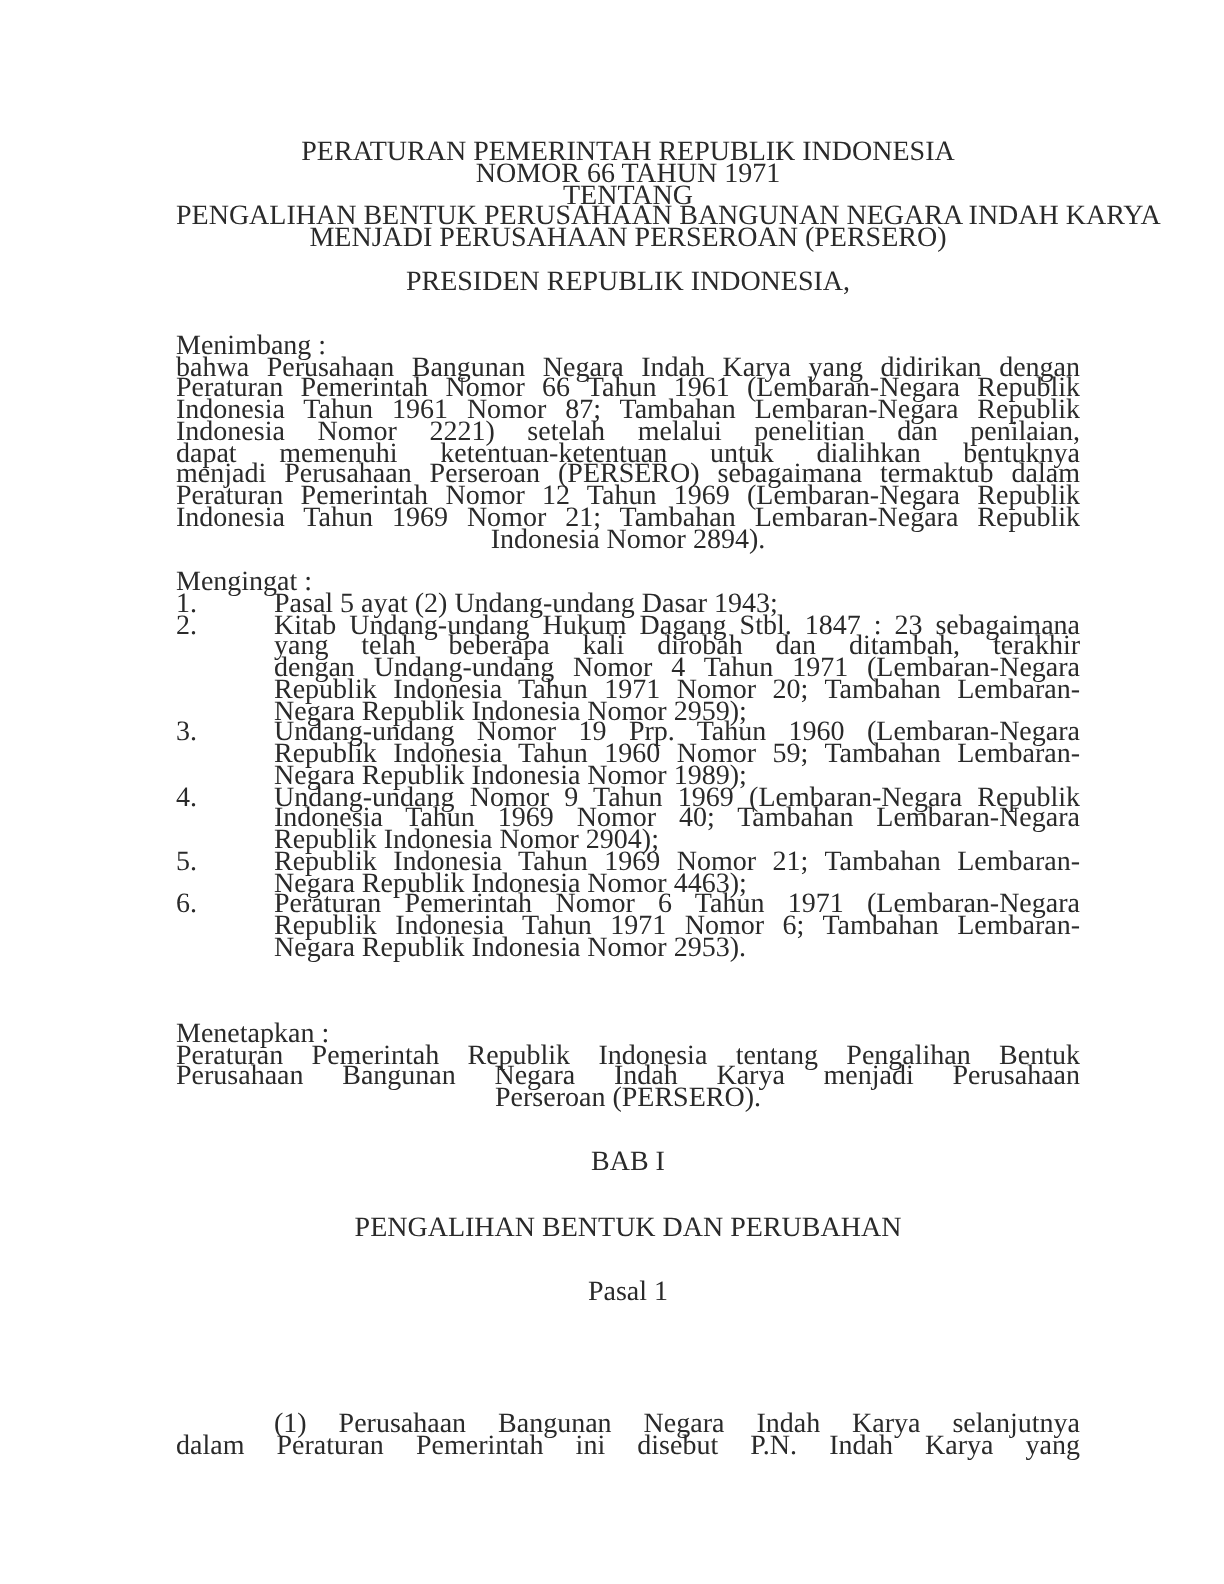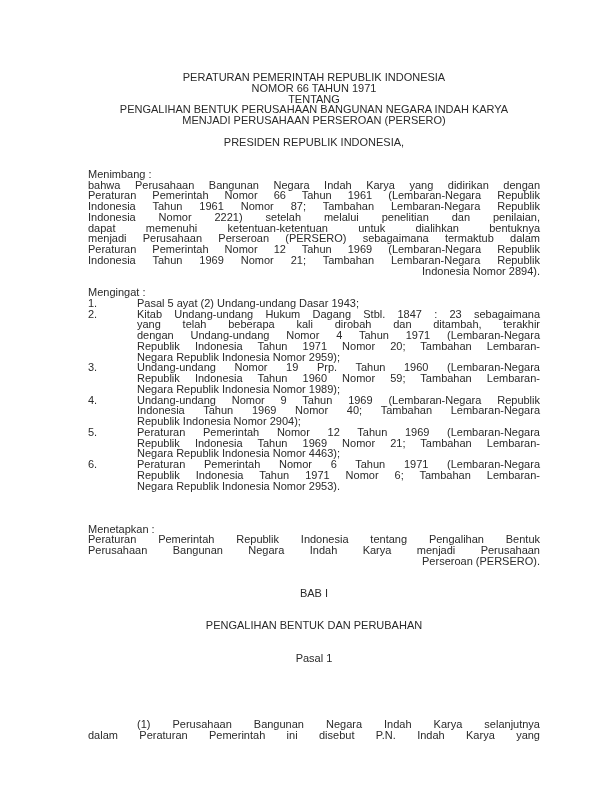--- a/index.html
+++ b/index.html
@@ -2,29 +2,29 @@
 <html><head>
 <meta charset="utf-8">
 <style>
   html, body { margin: 0; padding: 0; background: #ffffff; }
   body { width: 612px; height: 792px; position: relative; overflow: hidden; }
   .page {
     position: absolute;
     left: 88px;
     top: 72px;
     width: 452px;
-    font-family: Liberation Sans, sans-serif;
-    font-size: 11px;
+    font-family: Liberation Serif, serif;
+    font-size: 14px;
     line-height: 10.75px;
     color: #2a2a2a;
   }
   .line { white-space: pre; height: 10.75px; }
   .center { text-align: center; }
   .justify { text-align: justify; text-align-last: justify; white-space: normal; }
-  .last { text-align: right; white-space: pre; }
+  .last { text-align: center; white-space: pre; }
   .blank { height: 10.75px; }
   .list-item { display: flex; }
   .list-num { width: 49px; flex: 0 0 49px; white-space: pre; }
   .list-body { flex: 1; }
   .list-body .line { white-space: normal; text-align: justify; text-align-last: justify; }
   .list-body .line.last { text-align-last: left; white-space: pre; }
   .indent { text-indent: 49px; margin-top: 34px; }
 </style>
 </head>
 <body>
@@ -89,21 +89,20 @@
       <div class="list-body">
         <div class="line">Undang-undang Nomor 9 Tahun 1969 (Lembaran-Negara Republik</div>
         <div class="line">Indonesia Tahun 1969 Nomor 40; Tambahan Lembaran-Negara</div>
         <div class="line last">Republik Indonesia Nomor 2904);</div>
       </div>
     </div>
 
     <div class="list-item">
       <div class="list-num">5.</div>
       <div class="list-body">
-        <div class="line">Peraturan Pemerintah Nomor 12 Tahun 1969 (Lembaran-Negara</div>
         <div class="line">Republik Indonesia Tahun 1969 Nomor 21; Tambahan Lembaran-</div>
         <div class="line last">Negara Republik Indonesia Nomor 4463);</div>
       </div>
     </div>
 
     <div class="list-item">
       <div class="list-num">6.</div>
       <div class="list-body">
         <div class="line">Peraturan Pemerintah Nomor 6 Tahun 1971 (Lembaran-Negara</div>
         <div class="line">Republik Indonesia Tahun 1971 Nomor 6; Tambahan Lembaran-</div>

